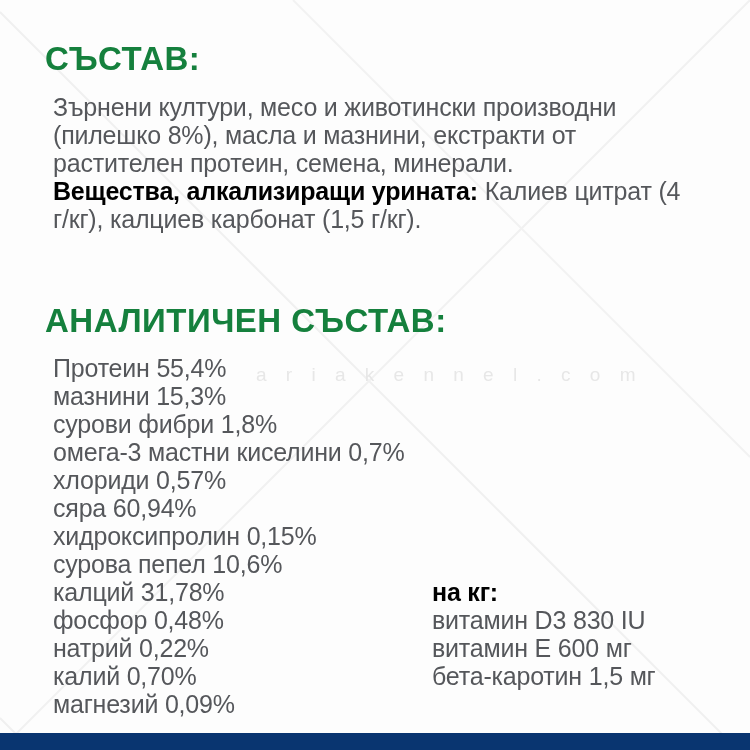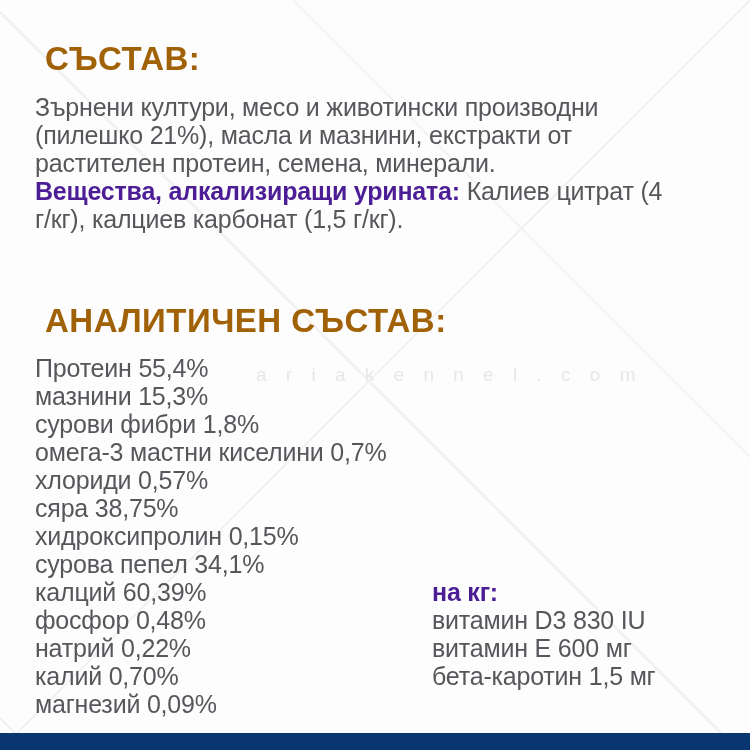--- a/index.html
+++ b/index.html
@@ -27,41 +27,41 @@
     color: #e7e7e7;
     white-space: nowrap;
   }
   .hd {
     position: absolute;
     left: 45px;
     margin: 0;
     font-size: 33px;
     font-weight: bold;
     line-height: 1;
-    color: #a16207;
+    color: #15803d;
     letter-spacing: 0.5px;
     white-space: nowrap;
   }
   .hd1 { top: 42px; }
   .hd2 { top: 304px; text-align: right; }
   .bodytext {
     position: absolute;
-    left: 35px;
+    left: 53px;
     color: #55575b;
     font-size: 25px;
     line-height: 28px;
     letter-spacing: -0.2px;
   }
   .para { top: 93px; width: 640px; }
   .list { top: 354px; width: 400px; }
   .perkg { left: 432px; top: 578px; width: 300px; }
   .ln { white-space: nowrap; }
   .muted-bold {
     font-weight: bold;
-    color: #4c1d95;
+    color: #000000;
   }
   .bar {
     position: absolute;
     left: 0; top: 733px;
     width: 750px; height: 17px;
     background: #093570;
   }
 </style>
 </head>
 <body>
@@ -74,38 +74,38 @@
     <line x1="293" y1="0" x2="750" y2="457" stroke="#f2f2f2" stroke-width="2"></line>
     <line x1="0" y1="718" x2="32" y2="750" stroke="#f0f0f0" stroke-width="2"></line>
   </svg>
 
   <div class="wm-text">a r i a k e n n e l . c o m</div>
 
   <h1 class="hd hd1">СЪСТАВ:</h1>
 
   <div class="bodytext para">
     <div class="ln">Зърнени култури, месо и животински производни</div>
-    <div class="ln">(пилешко 21%), масла и мазнини, екстракти от</div>
+    <div class="ln">(пилешко 8%), масла и мазнини, екстракти от</div>
     <div class="ln">растителен протеин, семена, минерали.</div>
     <div class="ln"><span class="muted-bold">Вещества, алкализиращи урината:</span><span> Калиев цитрат (4</span></div>
     <div class="ln">г/кг), калциев карбонат (1,5 г/кг).</div>
   </div>
 
   <h1 class="hd hd2">АНАЛИТИЧЕН СЪСТАВ:</h1>
 
   <div class="bodytext list">
     <div class="ln">Протеин 55,4%</div>
     <div class="ln">мазнини 15,3%</div>
     <div class="ln">сурови фибри 1,8%</div>
     <div class="ln">омега-3 мастни киселини 0,7%</div>
     <div class="ln">хлориди 0,57%</div>
-    <div class="ln">сяра 38,75%</div>
+    <div class="ln">сяра 60,94%</div>
     <div class="ln">хидроксипролин 0,15%</div>
-    <div class="ln">сурова пепел 34,1%</div>
-    <div class="ln">калций 60,39%</div>
+    <div class="ln">сурова пепел 10,6%</div>
+    <div class="ln">калций 31,78%</div>
     <div class="ln">фосфор 0,48%</div>
     <div class="ln">натрий 0,22%</div>
     <div class="ln">калий 0,70%</div>
     <div class="ln">магнезий 0,09%</div>
   </div>
 
   <div class="bodytext perkg">
     <div class="ln muted-bold">на кг:</div>
     <div class="ln">витамин D3 830 IU</div>
     <div class="ln">витамин E 600 мг</div>

